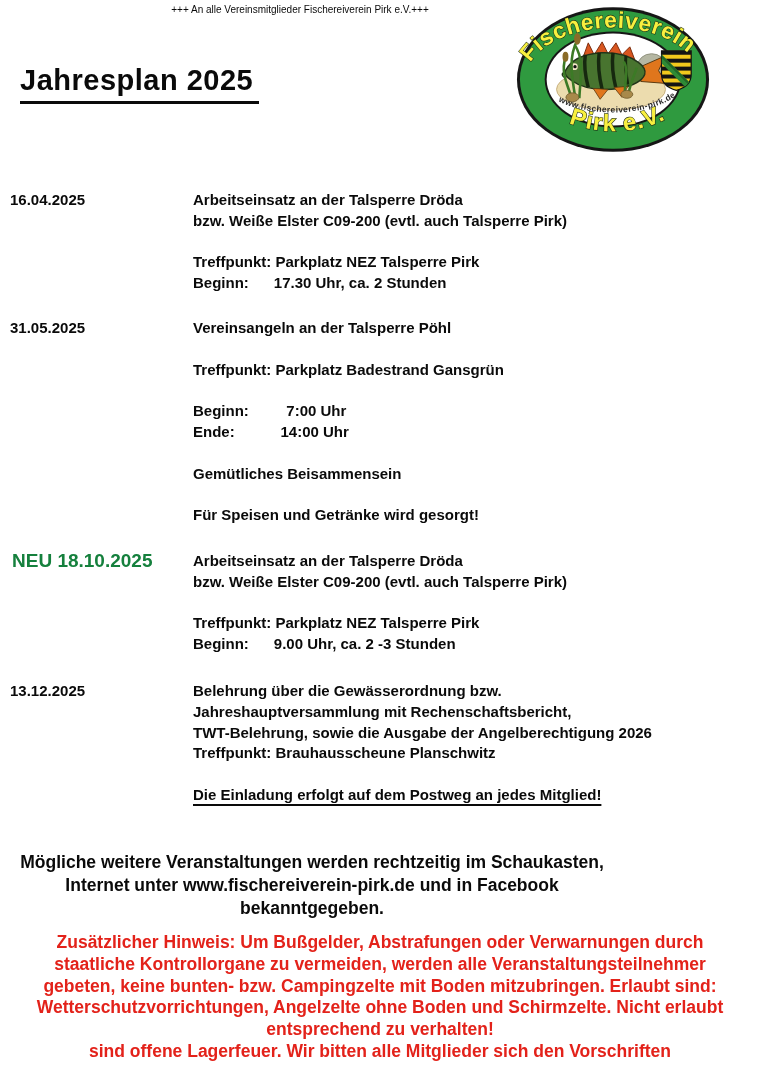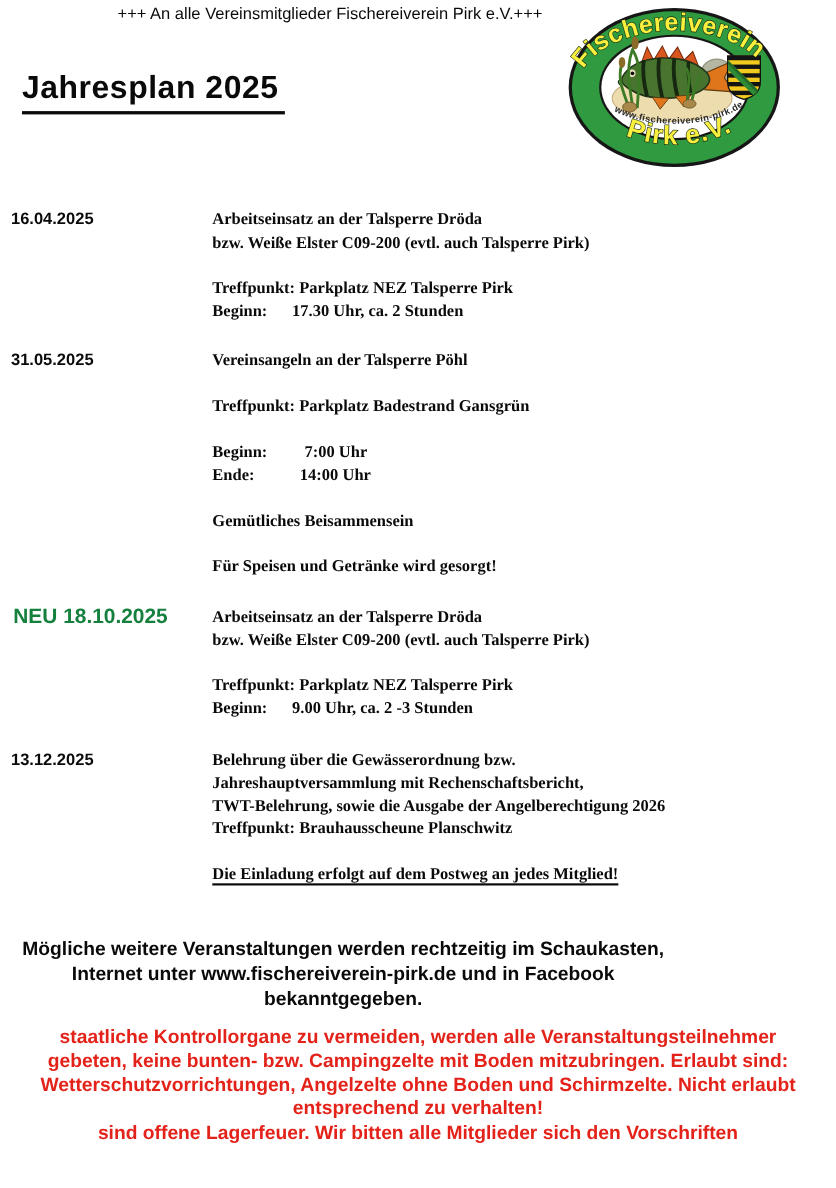--- a/index.html
+++ b/index.html
@@ -6,21 +6,21 @@
   .page{
     position:relative;
     width:760px;height:1080px;
     background:#ffffff;
     overflow:hidden;
     font-family:"Liberation Sans", sans-serif;
     color:#0a0a0a;
   }
   .header-note{
     position:absolute;top:4px;left:0;width:600px;
-    text-align:center;font-size:15px;font-weight:400;
+    text-align:center;font-size:10px;font-weight:400;
   }
   .title{
     position:absolute;top:52px;left:8px;margin:12px;
     font-size:29px;font-weight:700;letter-spacing:0.5px;
     border-bottom:3.5px solid #0a0a0a;padding-bottom:4px;padding-right:6px;
     display:inline-block;
   }
   .logo{position:absolute;left:514px;top:5px;width:198px;height:149px;}
   .logo svg{overflow:visible;display:block;}
 
@@ -31,21 +31,20 @@
   .entry.gap3{margin-bottom:26px;}
   .col-date{
     flex:0 0 193px;box-sizing:border-box;padding-left:10px;
     font-size:15px;font-weight:700;line-height:20.8px;white-space:nowrap;
   }
   .col-date.neu{font-size:19px;color:#15803d;line-height:20.8px;padding-left:12px;}
   .col-desc{flex:1 1 auto;}
   .line{
     font-size:15px;font-weight:700;line-height:20.8px;min-height:20.8px;
     white-space:pre-wrap;
-    font-family:Liberation Serif, serif;
   }
   .line.underline{
     text-decoration:underline;
     text-decoration-thickness:2px;
     text-underline-offset:3.5px;
   }
   .notice{
     position:absolute;top:851px;left:0;width:624px;text-align:center;
     font-size:17.5px;font-weight:700;line-height:23px;
   }
@@ -192,20 +191,21 @@
     </div>
 
   </div>
 
   <div class="notice">
     <div>Mögliche weitere Veranstaltungen werden rechtzeitig im Schaukasten,</div>
     <div>Internet unter www.fischereiverein-pirk.de und in Facebook bekanntgegeben.</div>
   </div>
 
   <div class="warning">
+    <div>Zusätzlicher Hinweis: Um Bußgelder, Abstrafungen oder Verwarnungen durch</div>
     <div>staatliche Kontrollorgane zu vermeiden, werden alle Veranstaltungsteilnehmer</div>
     <div>gebeten, keine bunten- bzw. Campingzelte mit Boden mitzubringen. Erlaubt sind:</div>
     <div>Wetterschutzvorrichtungen, Angelzelte ohne Boden und Schirmzelte. Nicht erlaubt</div>
     <div>entsprechend zu verhalten!</div>
     <div>sind offene Lagerfeuer. Wir bitten alle Mitglieder sich den Vorschriften</div>
   </div>
 
 </div>
 
 </body></html>

